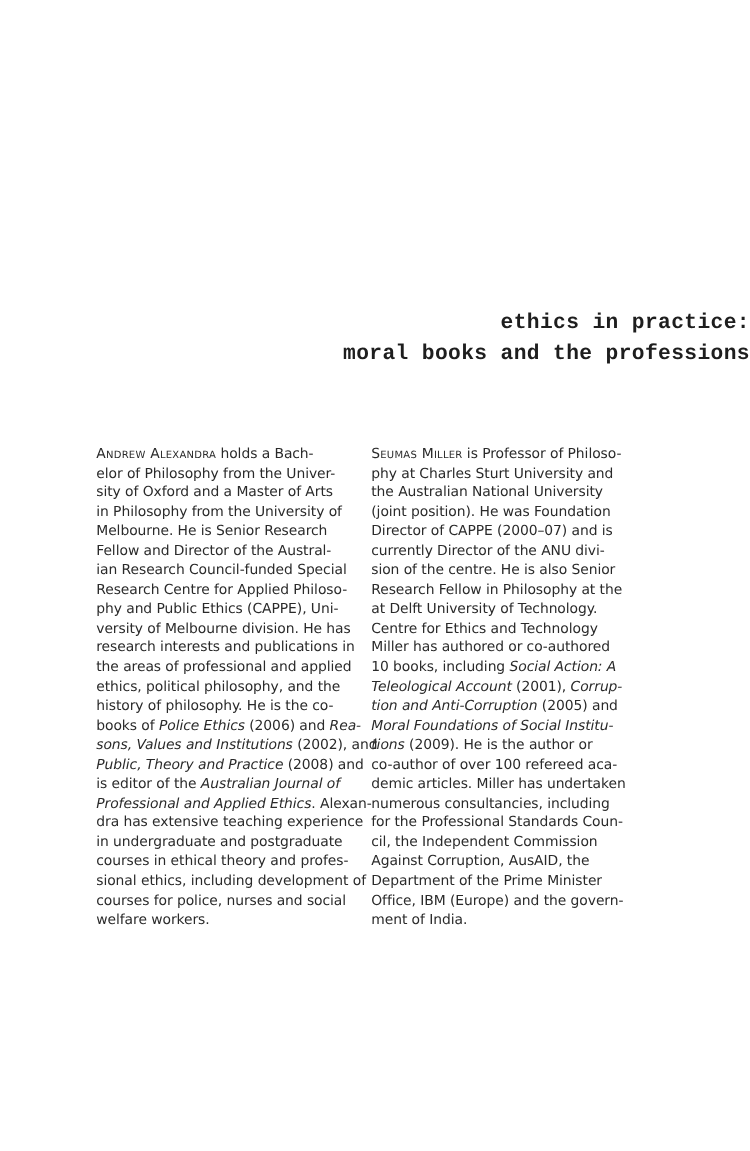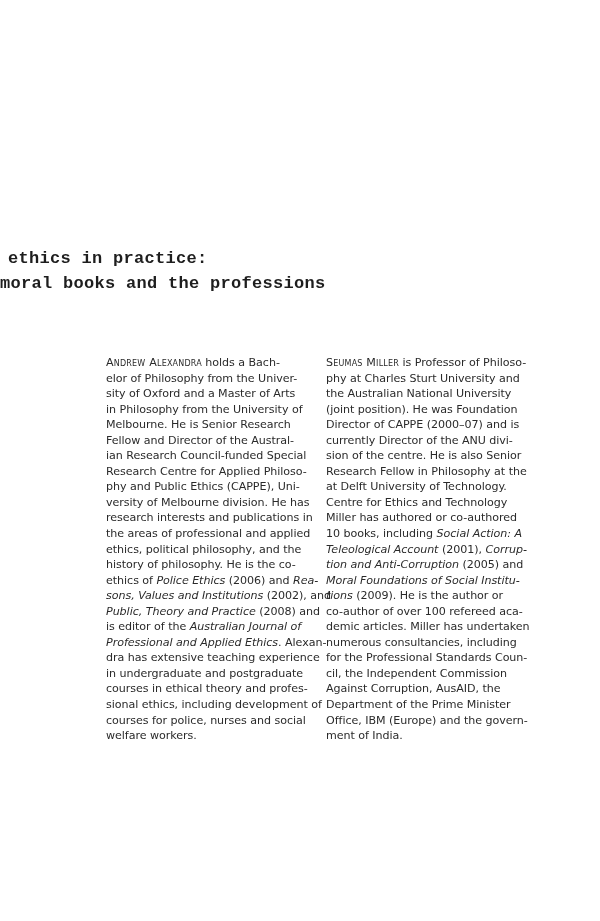--- a/index.html
+++ b/index.html
@@ -12,21 +12,21 @@
       height: 921px;
       position: relative;
       overflow: hidden;
       color: #2a2a2a;
     }
     .title-block {
       position: absolute;
       top: 246px;
       left: 0;
       width: 600px;
-      text-align: left;
+      text-align: right;
       font-family: "Liberation Mono", "DejaVu Sans Mono", monospace;
       font-size: 17px;
       line-height: 25px;
       letter-spacing: 0.3px;
       color: #1e1e1e;
       font-weight: bold;
     }
     .title-line {
       display: block;
       white-space: pre;
@@ -40,21 +40,20 @@
       font-size: 11.1px;
       line-height: 15.55px;
       color: #2a2a2a;
       letter-spacing: -0.05px;
     }
     .col.left { left: 77px; }
     .col.right { left: 297px; width: 226px; }
     .line {
       display: block;
       white-space: nowrap;
-      margin-left: 29px;
     }
     .sc {
       font-variant: small-caps;
       letter-spacing: 0.2px;
     }
     em { font-style: italic; }
   </style>
 </head>
 <body>
 
@@ -71,21 +70,21 @@
     <span class="line"><span>Melbourne. He is Senior Research</span></span>
     <span class="line"><span>Fellow and Director of the Austral-</span></span>
     <span class="line"><span>ian Research Council-funded Special</span></span>
     <span class="line"><span>Research Centre for Applied Philoso-</span></span>
     <span class="line"><span>phy and Public Ethics (CAPPE), Uni-</span></span>
     <span class="line"><span>versity of Melbourne division. He has</span></span>
     <span class="line"><span>research interests and publications in</span></span>
     <span class="line"><span>the areas of professional and applied</span></span>
     <span class="line"><span>ethics, political philosophy, and the</span></span>
     <span class="line"><span>history of philosophy. He is the co-</span></span>
-    <span class="line"><span>ethics of </span><em>Police Ethics</em><span> (2006) and </span><em>Rea-</em></span>
+    <span class="line"><span>books of </span><em>Police Ethics</em><span> (2006) and </span><em>Rea-</em></span>
     <span class="line"><em>sons, Values and Institutions</em><span> (2002), and</span></span>
     <span class="line"><em>Public, Theory and Practice</em><span> (2008) and</span></span>
     <span class="line"><span>is editor of the </span><em>Australian Journal of</em></span>
     <span class="line"><em>Professional and Applied Ethics</em><span>. Alexan-</span></span>
     <span class="line"><span>dra has extensive teaching experience</span></span>
     <span class="line"><span>in undergraduate and postgraduate</span></span>
     <span class="line"><span>courses in ethical theory and profes-</span></span>
     <span class="line"><span>sional ethics, including development of</span></span>
     <span class="line"><span>courses for police, nurses and social</span></span>
     <span class="line"><span>welfare workers.</span></span>

